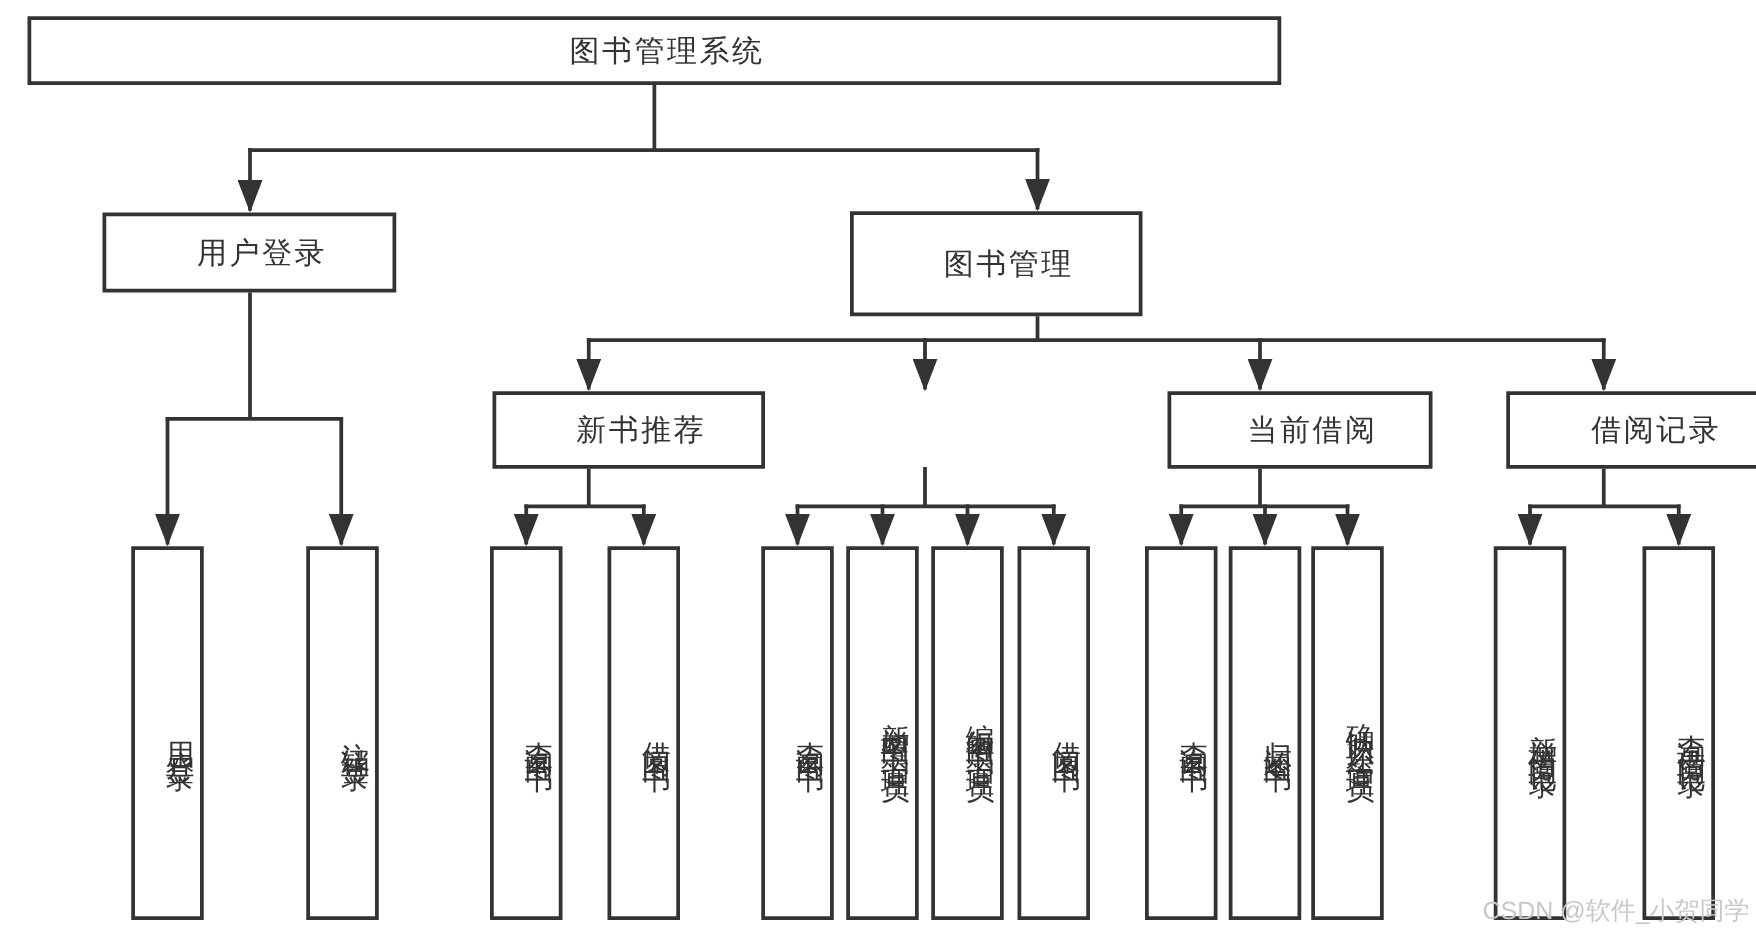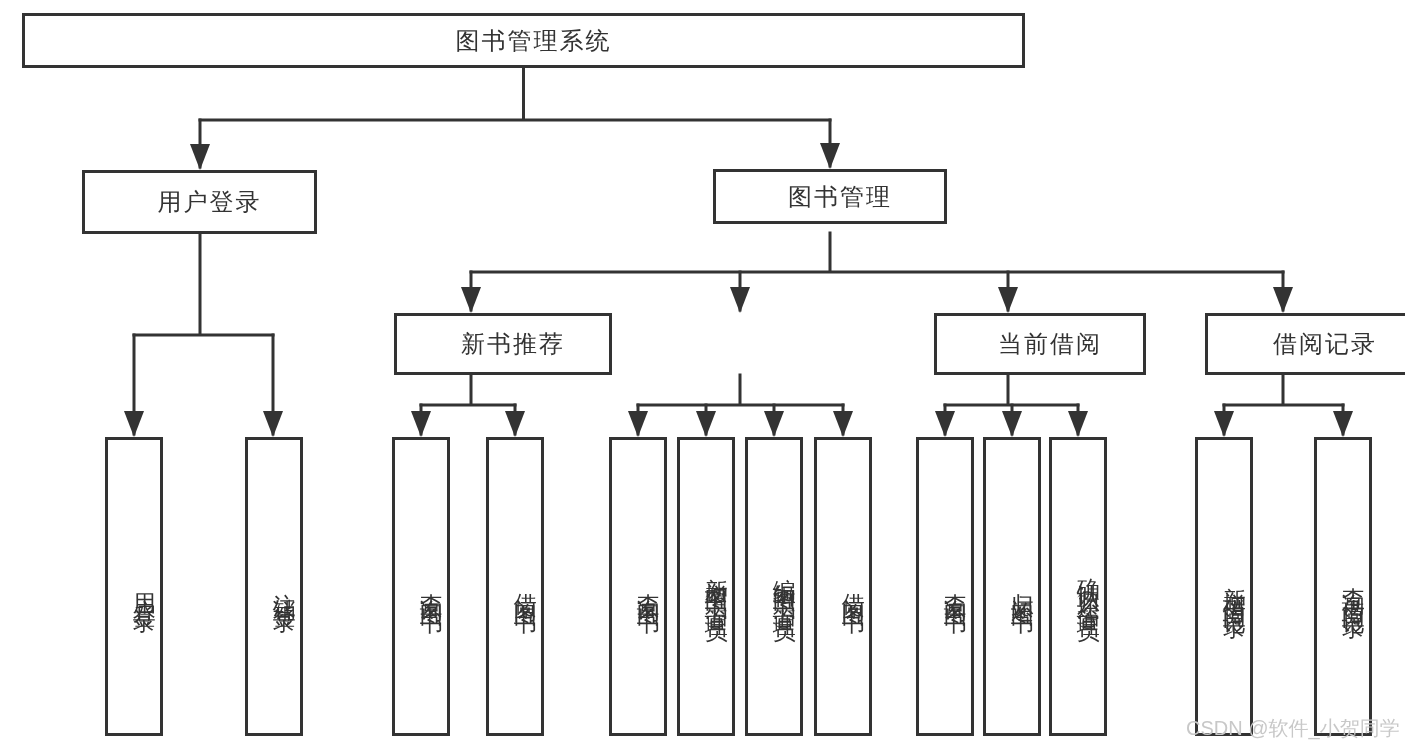--- a/index.html
+++ b/index.html
@@ -35,21 +35,21 @@
     text-align: center;
     padding-left: 20px;
   }
   .h-node {
     font-size: 24px;
     letter-spacing: 2px;
     white-space: nowrap;
   }
   .root-node   { left: 22px;  top: 13px;  width: 1003px; height: 55px; }
   .n-userlogin { left: 82px;  top: 170px; width: 235px;  height: 64px; }
-  .n-bookmgmt  { left: 713px; top: 169px; width: 234px;  height: 55px; }
+  .n-bookmgmt  { left: 680px; top: 169px; width: 234px;  height: 84px; }
   .lvl3 { top: 313px; height: 62px; margin-left: 32px; }
   .n-newbook   { left: 362px;  width: 218px; }
   .n-borrowmod { left: 632px;  width: 218px; }
   .n-current   { left: 902px;  width: 212px; }
   .n-records   { left: 1173px; width: 220px; }
   .leaf {
     top: 437px;
     width: 58px;
     height: 299px;
     font-size: 23px;

